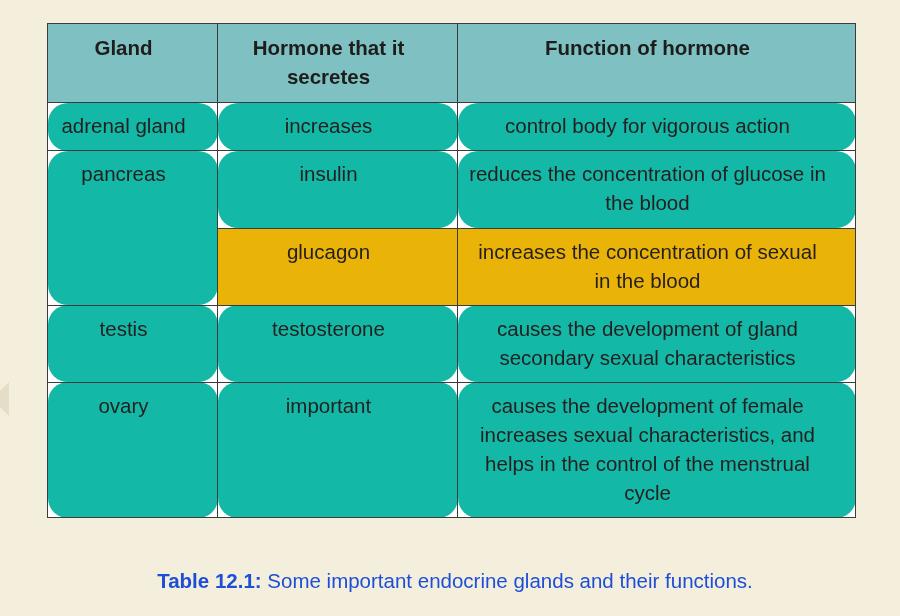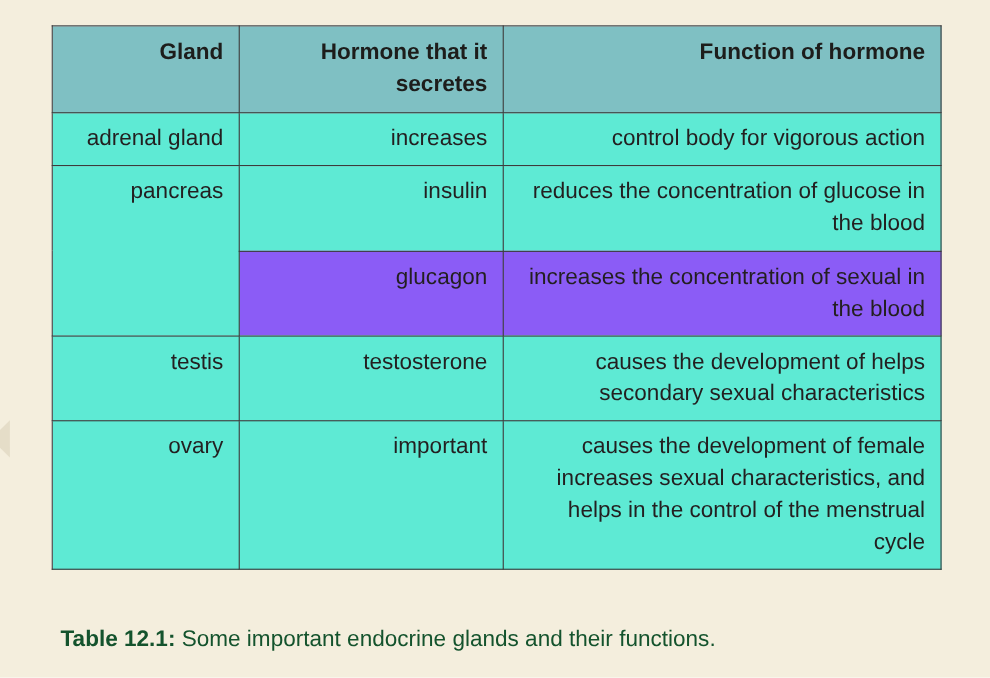--- a/index.html
+++ b/index.html
@@ -49,52 +49,54 @@
   }
 
   table.endocrine col.c-gland   { width: 170px; }
   table.endocrine col.c-hormone { width: 240px; }
   table.endocrine col.c-func    { width: 398px; }
 
   table.endocrine th,
   table.endocrine td {
     border: 1px solid #3b3b3b;
     vertical-align: top;
-    text-align: right;
-    padding: 8px 14px 10px 10px;
+    text-align: center;
+    padding: 8px 28px 10px 10px;
     font-size: 20.5px;
     line-height: 1.42;
     color: #231f20;
   }
 
   table.endocrine thead th {
     background: #7fc0c3;
     font-weight: bold;
     font-size: 20.5px;
     padding-top: 9px;
     padding-bottom: 11px;
     color: #1d1d1b;
   }
 
   table.endocrine td.highlight {
-    background: #8b5cf6;
+    background: #eab308;
   }
 
   table.endocrine td.plain {
-    background: #5eead4;
+    background: #14b8a6;
+    border-radius: 20px;
   }
 
   #caption {
     position: absolute;
     left: 55px;
     top: 567px;
     width: 800px;
     font-size: 20.5px;
     line-height: 1.35;
-    color: #14532d;
+    color: #1d4ed8;
+    text-align: center;
   }
   #caption .cap-label {
     font-weight: bold;
   }
 </style>
 </head>
 <body>
 
 <div id="page">
 
@@ -129,21 +131,21 @@
         </tr>
 
         <tr>
           <td class="highlight">glucagon</td>
           <td class="highlight">increases the concentration of sexual in the blood</td>
         </tr>
 
         <tr>
           <td class="plain">testis</td>
           <td class="plain">testosterone</td>
-          <td class="plain">causes the development of helps secondary sexual characteristics</td>
+          <td class="plain">causes the development of gland secondary sexual characteristics</td>
         </tr>
 
         <tr>
           <td class="plain">ovary</td>
           <td class="plain">important</td>
           <td class="plain">causes the development of female increases sexual characteristics, and helps in the control of the menstrual cycle</td>
         </tr>
 
       </tbody>
     </table>

